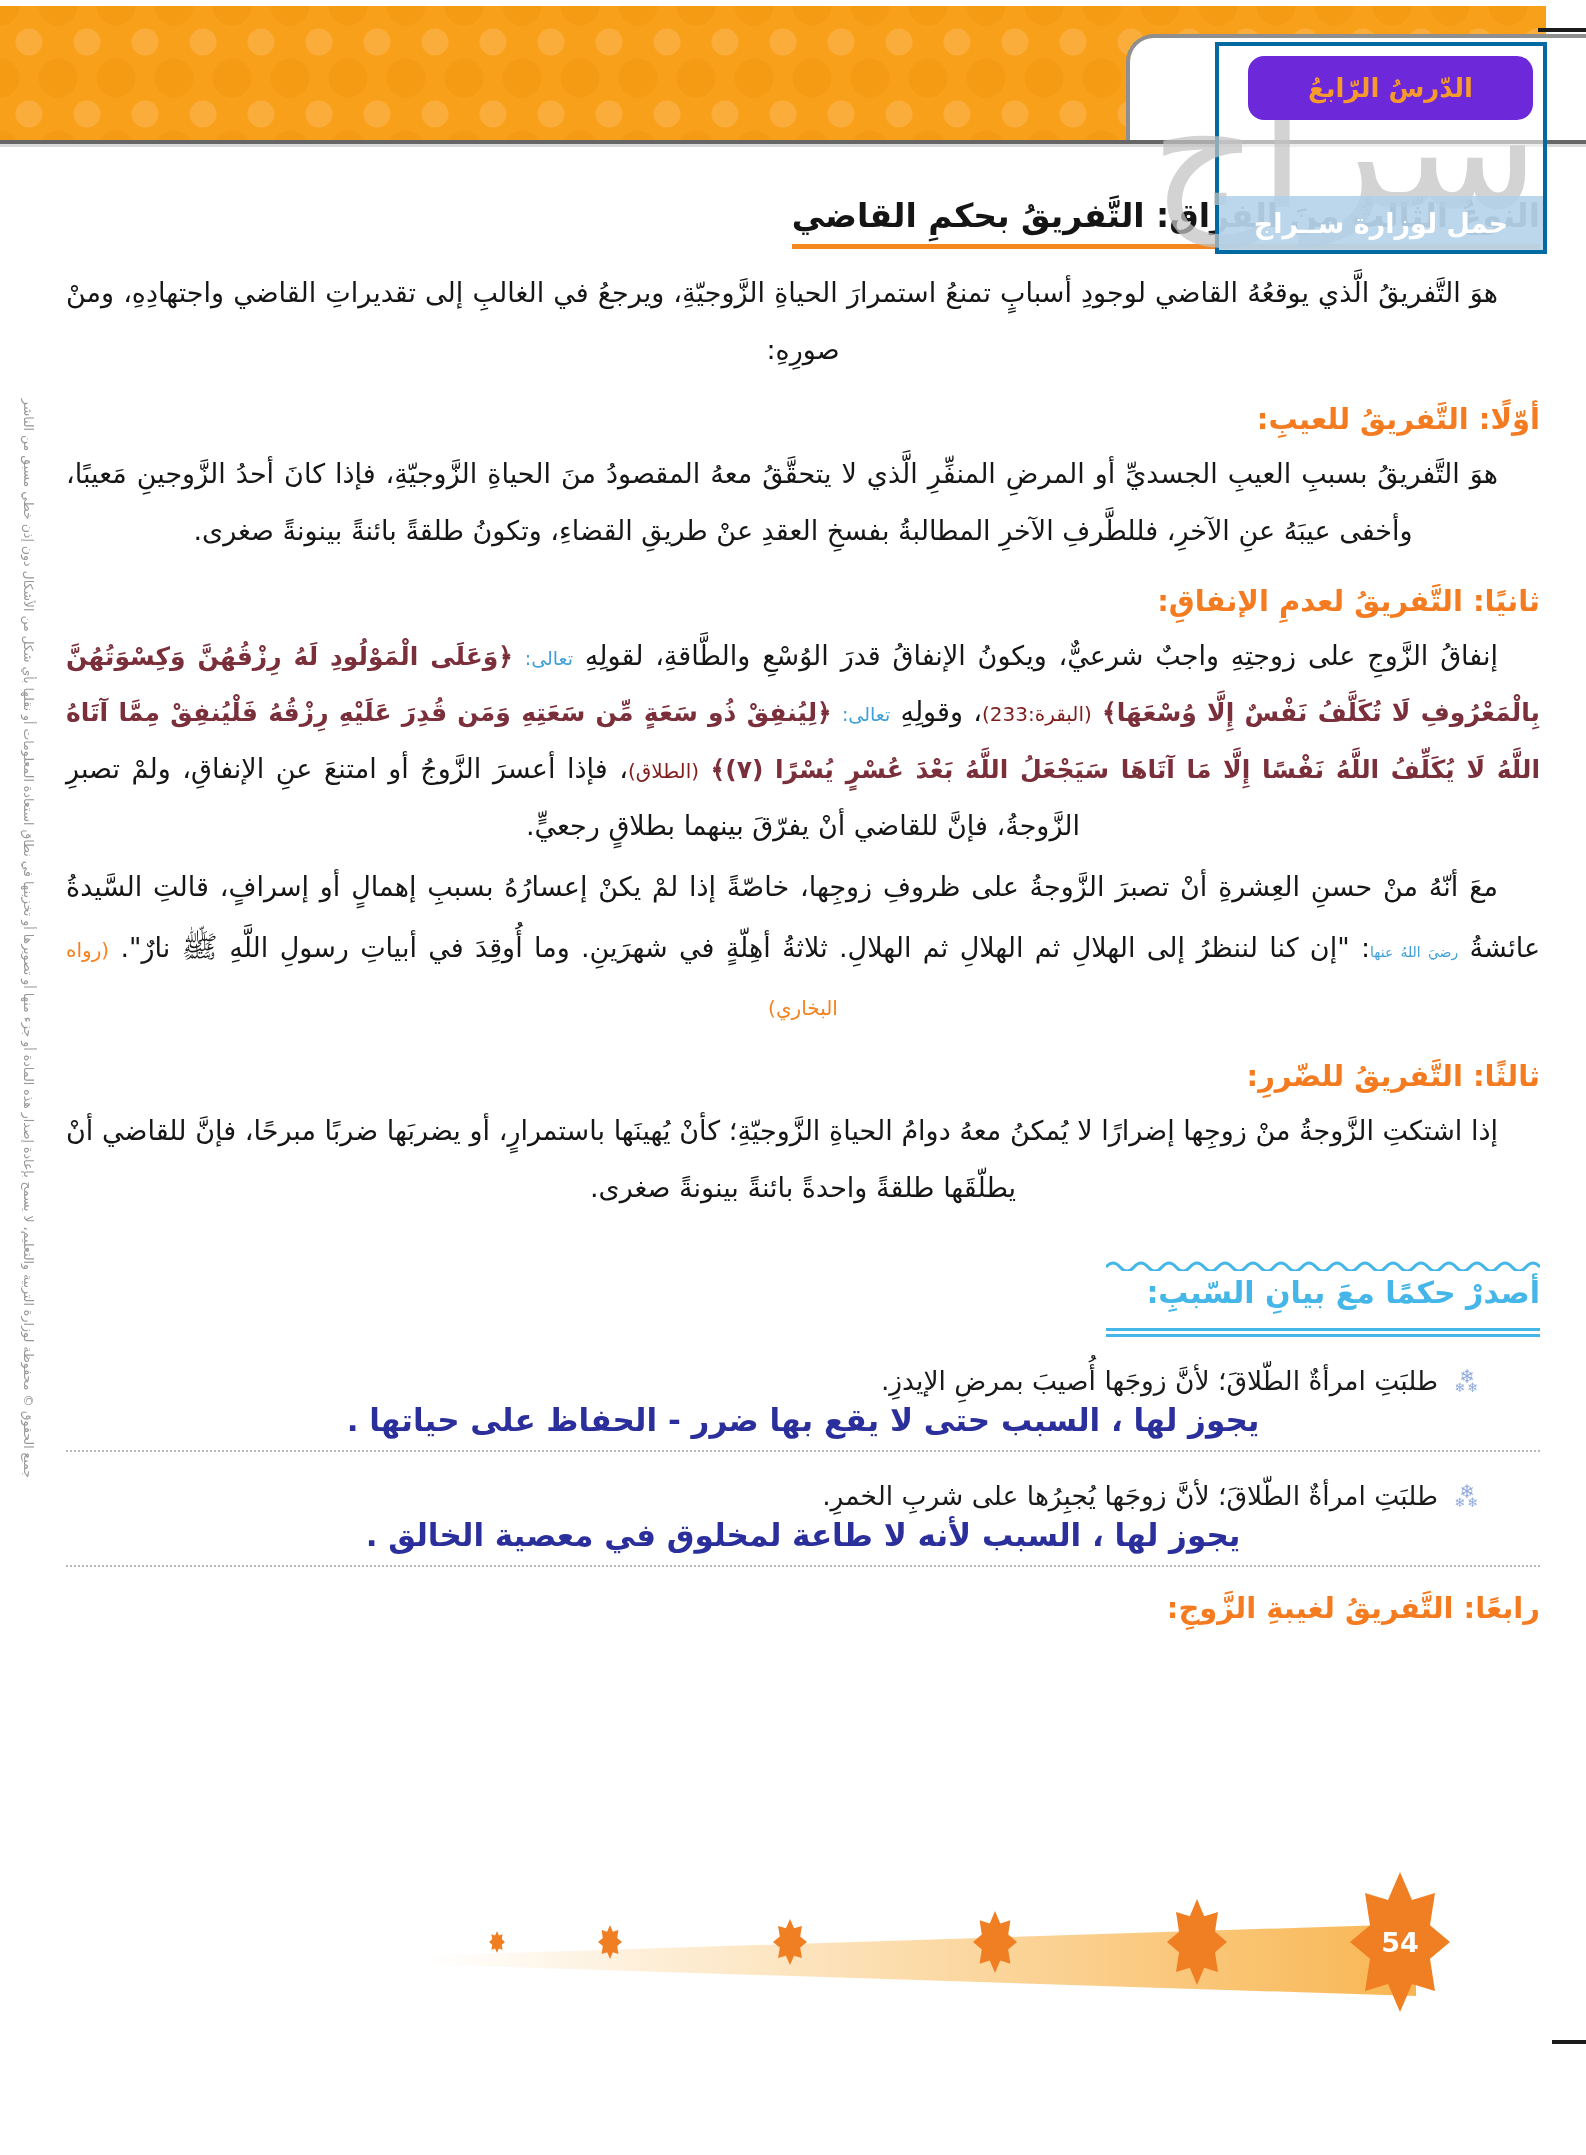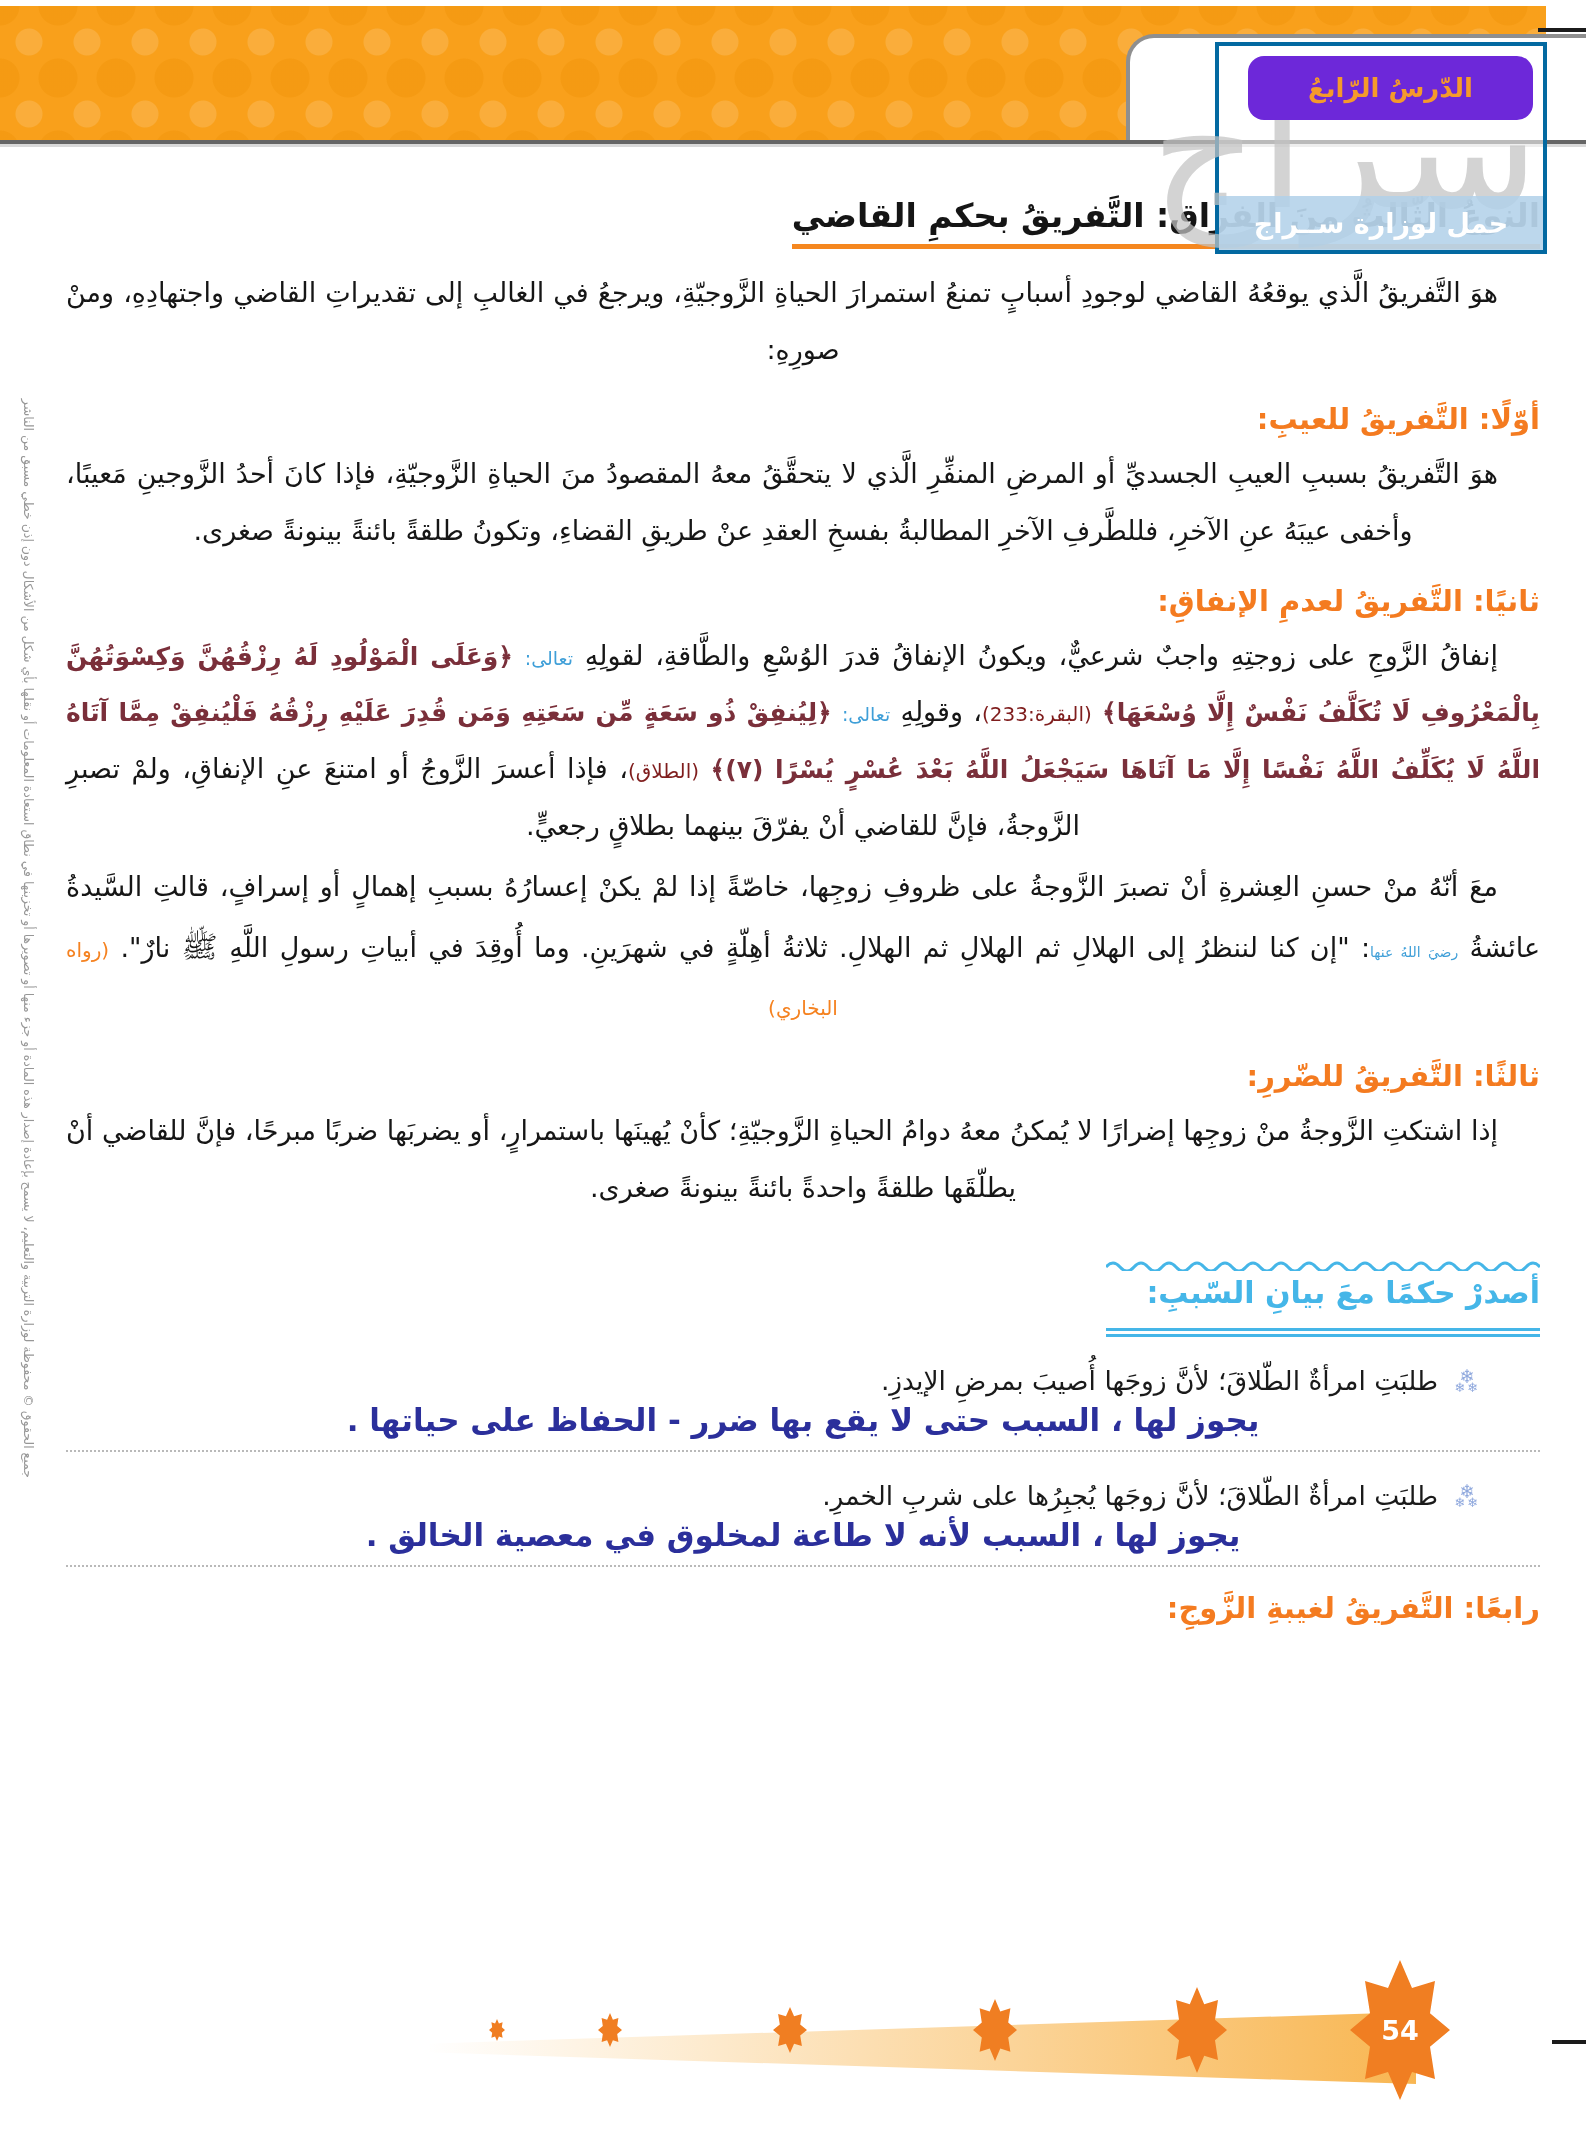--- a/index.html
+++ b/index.html
@@ -65,21 +65,21 @@
                     border-bottom:9px double #45B6E8; padding-bottom:18px; display:block; }
   .act-item { display:flex; align-items:center; gap:16px; font-size:26.5px; color:#1a1a1a;
               margin:28px 60px 6px 0; }
   .snow { color:#8fa8dd; display:flex; flex-direction:column; align-items:center; line-height:.75; }
   .snow .big   { font-size:19px; }
   .snow .small { font-size:13px; letter-spacing:2px; }
   .answer { color:#2B2F9B; font-weight:bold; font-size:31px; text-align:center;
             padding-bottom:12px; border-bottom:2px dotted #b9b9b9; margin:2px 0 6px; }
 
   
-  .footer { position:absolute; top:1960px; left:0; width:100%; height:195px; z-index:4; }
+  .footer { position:absolute; top:1872px; left:0; width:100%; height:195px; z-index:4; }
   .trail  { position:absolute; top:52px; right:170px; width:990px; height:72px; z-index:0;
             background:linear-gradient(to left, rgba(246,158,24,.75), rgba(246,158,24,0));
             clip-path:polygon(100% 0, 0 44%, 0 56%, 100% 100%); }
   .star { position:absolute; background:#F07E22; z-index:1;
           clip-path:polygon(50% 0%, 62% 20%, 85% 15%, 80% 38%, 100% 50%, 80% 62%, 85% 85%, 62% 80%,
                             50% 100%, 38% 80%, 15% 85%, 20% 62%, 0% 50%, 20% 38%, 15% 15%, 38% 20%); }
   .star.s1 { left:489px;  top:59px; width:16px;  height:22px; }
   .star.s2 { left:598px;  top:53px; width:24px;  height:34px; }
   .star.s3 { left:773px;  top:47px; width:34px;  height:46px; }
   .star.s4 { left:973px;  top:39px; width:44px;  height:62px; }

